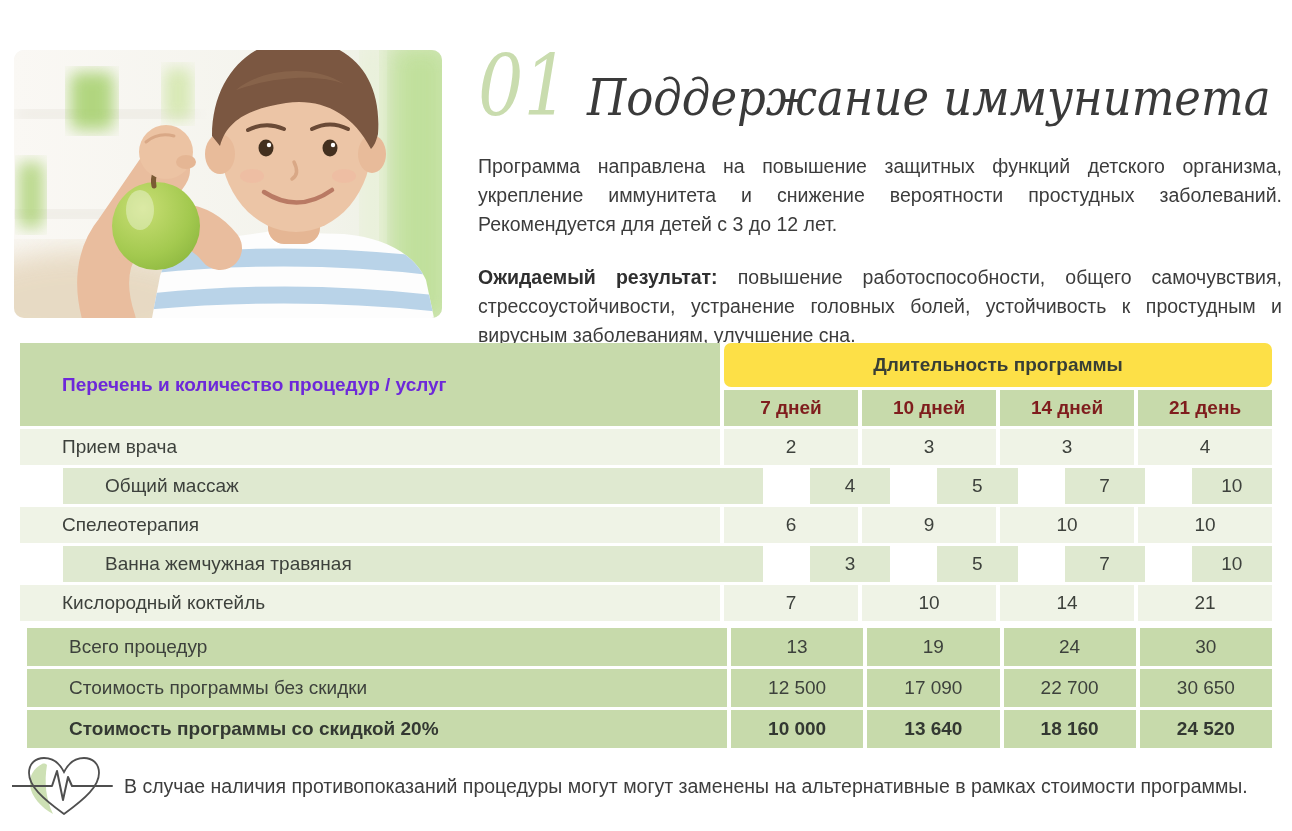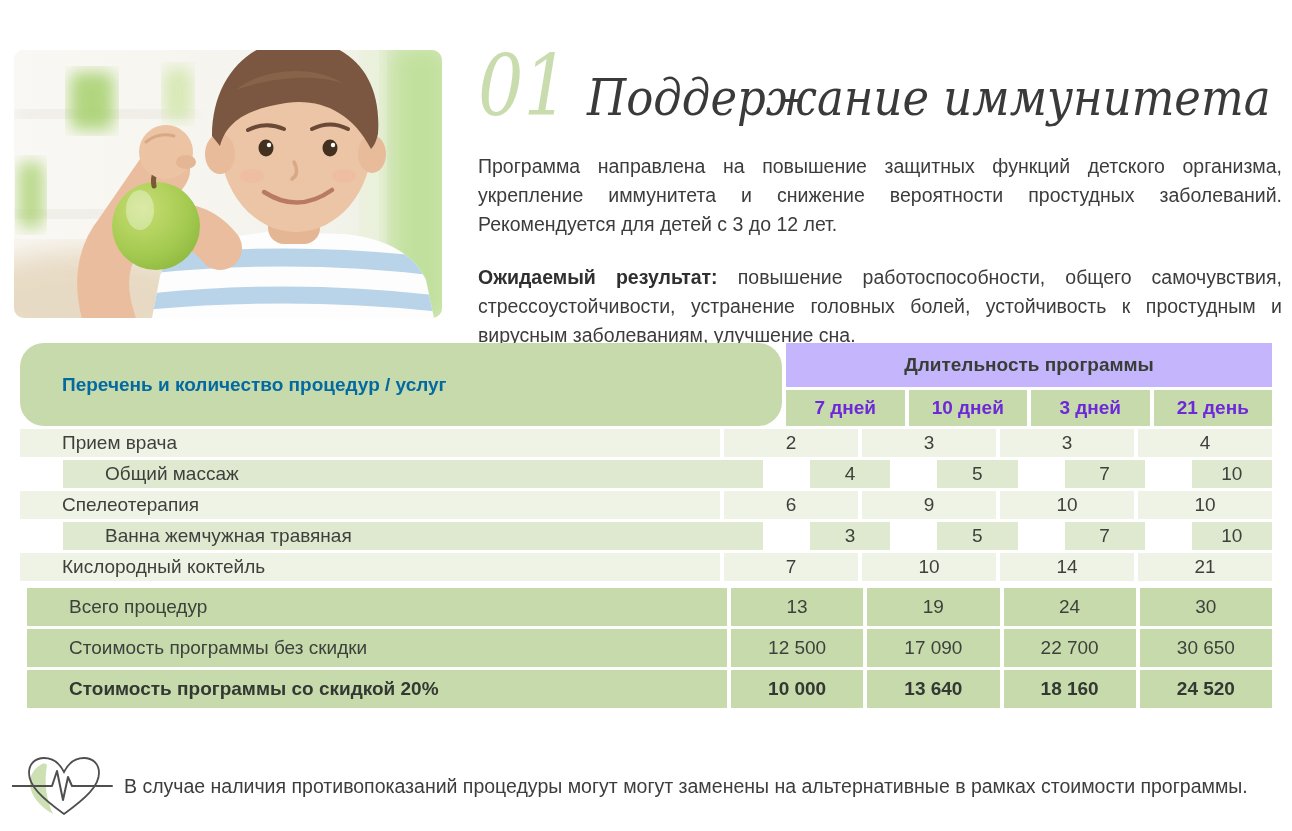--- a/index.html
+++ b/index.html
@@ -35,34 +35,34 @@
   .para b { color:#2f2f2f; }
 
   
   .ptable {
     position:absolute; left:20px; top:343px; width:1252px;
     display:flex; flex-direction:column; gap:3px; font-size:19px; color:#3d413c;
   }
   .cell { box-sizing:border-box; }
   .thead { display:flex; gap:4px; height:83px; }
   .head-label {
-    width:762px; flex:none; background:#c7daab; font-weight:bold; color:#0369a1;
-    display:flex; align-items:center; padding-left:42px;border-radius:24px;
+    width:700px; flex:none; background:#c7daab; font-weight:bold; color:#6d28d9;
+    display:flex; align-items:center; padding-left:42px;
   }
   .head-right { flex:1; display:flex; flex-direction:column; gap:3px; }
   .group-head {
-    background:#c4b5fd; font-weight:bold; height:44px; color:#383e35;
-    display:flex; align-items:center; justify-content:center;
+    background:#fde047; font-weight:bold; height:44px; color:#383e35;
+    display:flex; align-items:center; justify-content:center;border-radius:7px;
   }
   .sub-row { display:flex; gap:4px; flex:1; }
   .sub-head {
-    background:#c7daab; font-weight:bold; flex:1; color:#6d28d9;
+    background:#c7daab; font-weight:bold; flex:1; color:#7f1d1d;
     display:flex; align-items:center; justify-content:center;
   }
-  .trow { display:flex; gap:4px; height:28px; }
+  .trow { display:flex; gap:4px; height:36px; }
   .trow .label-cell {
     width:700px; flex:none; display:flex; align-items:center; padding-left:42px;
   }
   .trow .val { flex:1; display:flex; align-items:center; justify-content:center; }
   .trow.light  .cell { background:#eff3e6; }
   .trow.medium .cell { background:#dfe9d0;margin-left:43px; }
   .trow.summary { height:38px;padding-left:7px; }
   .trow.summary .cell { background:#c7daab; }
   .trow.first-summary { margin-top:4px; }
   .trow.bold .cell { font-weight:bold; color:#333832; }
@@ -166,21 +166,21 @@
   </div>
 
   <div class="ptable">
     <div class="thead">
       <div class="cell head-label">Перечень и количество процедур / услуг</div>
       <div class="head-right">
         <div class="cell group-head">Длительность программы</div>
         <div class="sub-row">
           <div class="cell sub-head">7 дней</div>
           <div class="cell sub-head">10 дней</div>
-          <div class="cell sub-head">3 дней</div>
+          <div class="cell sub-head">14 дней</div>
           <div class="cell sub-head">21 день</div>
         </div>
       </div>
     </div>
 
     <div class="trow light">
       <div class="cell label-cell">Прием врача</div>
       <div class="cell val">2</div>
       <div class="cell val">3</div>
       <div class="cell val">3</div>

